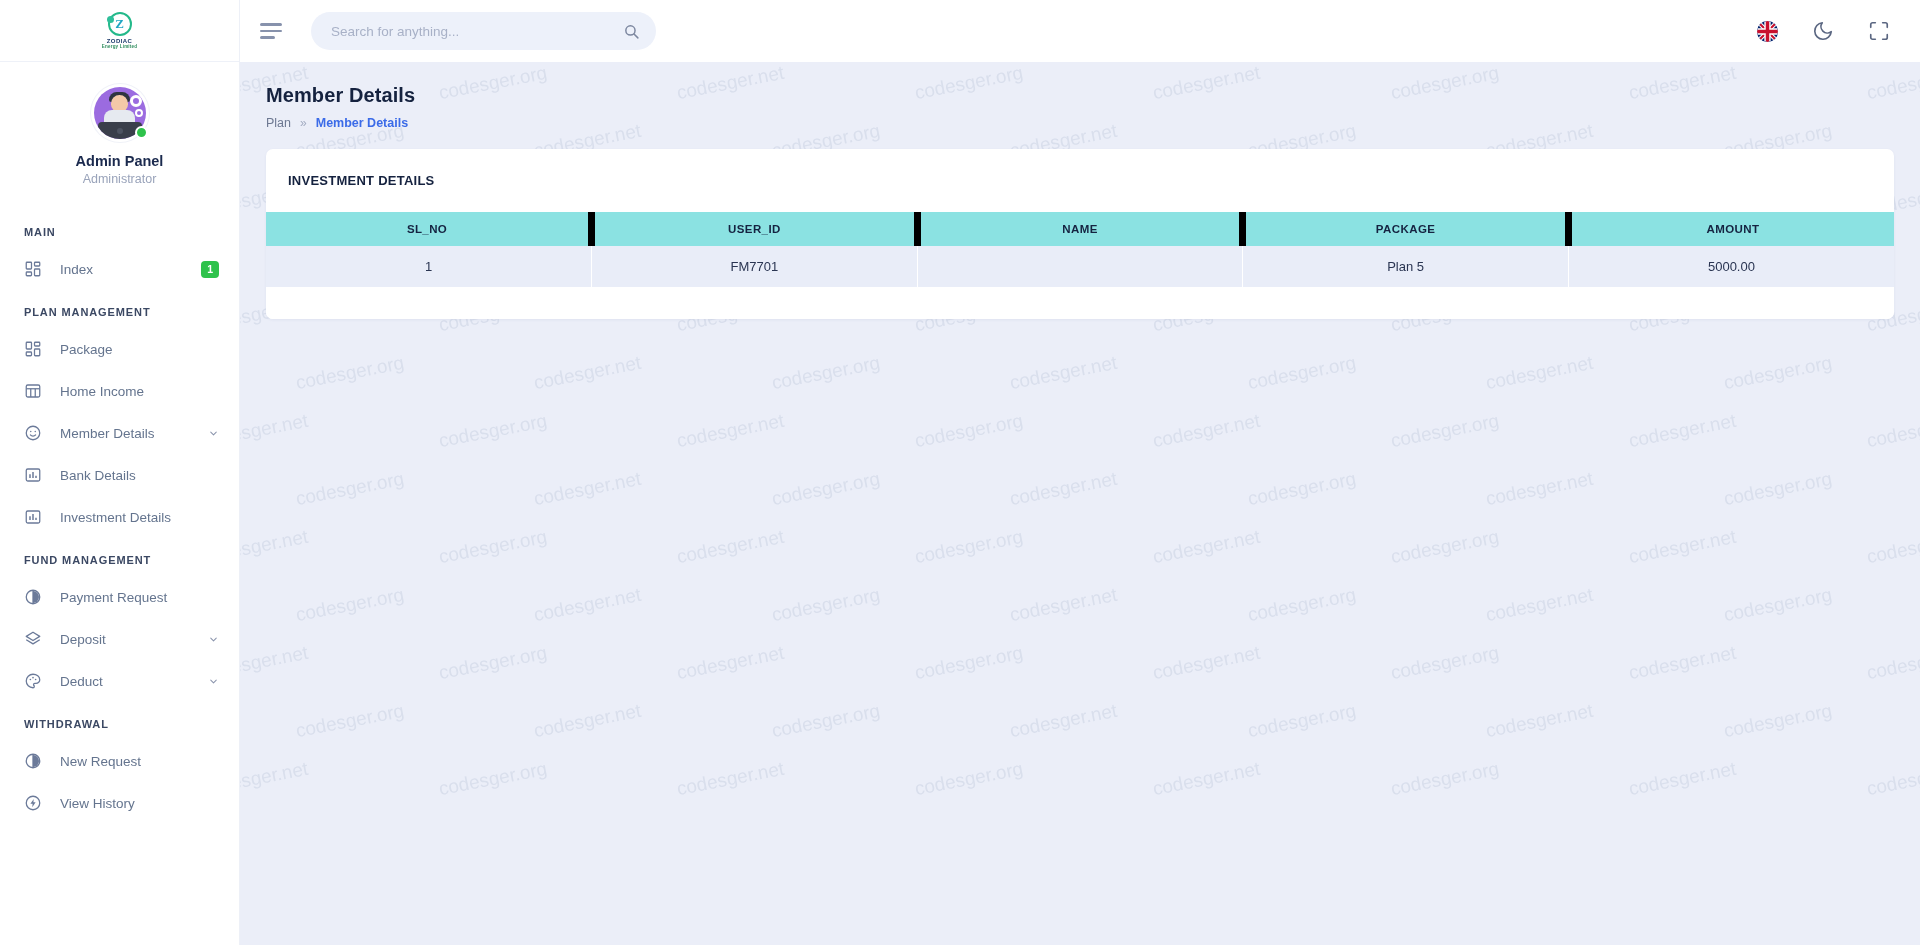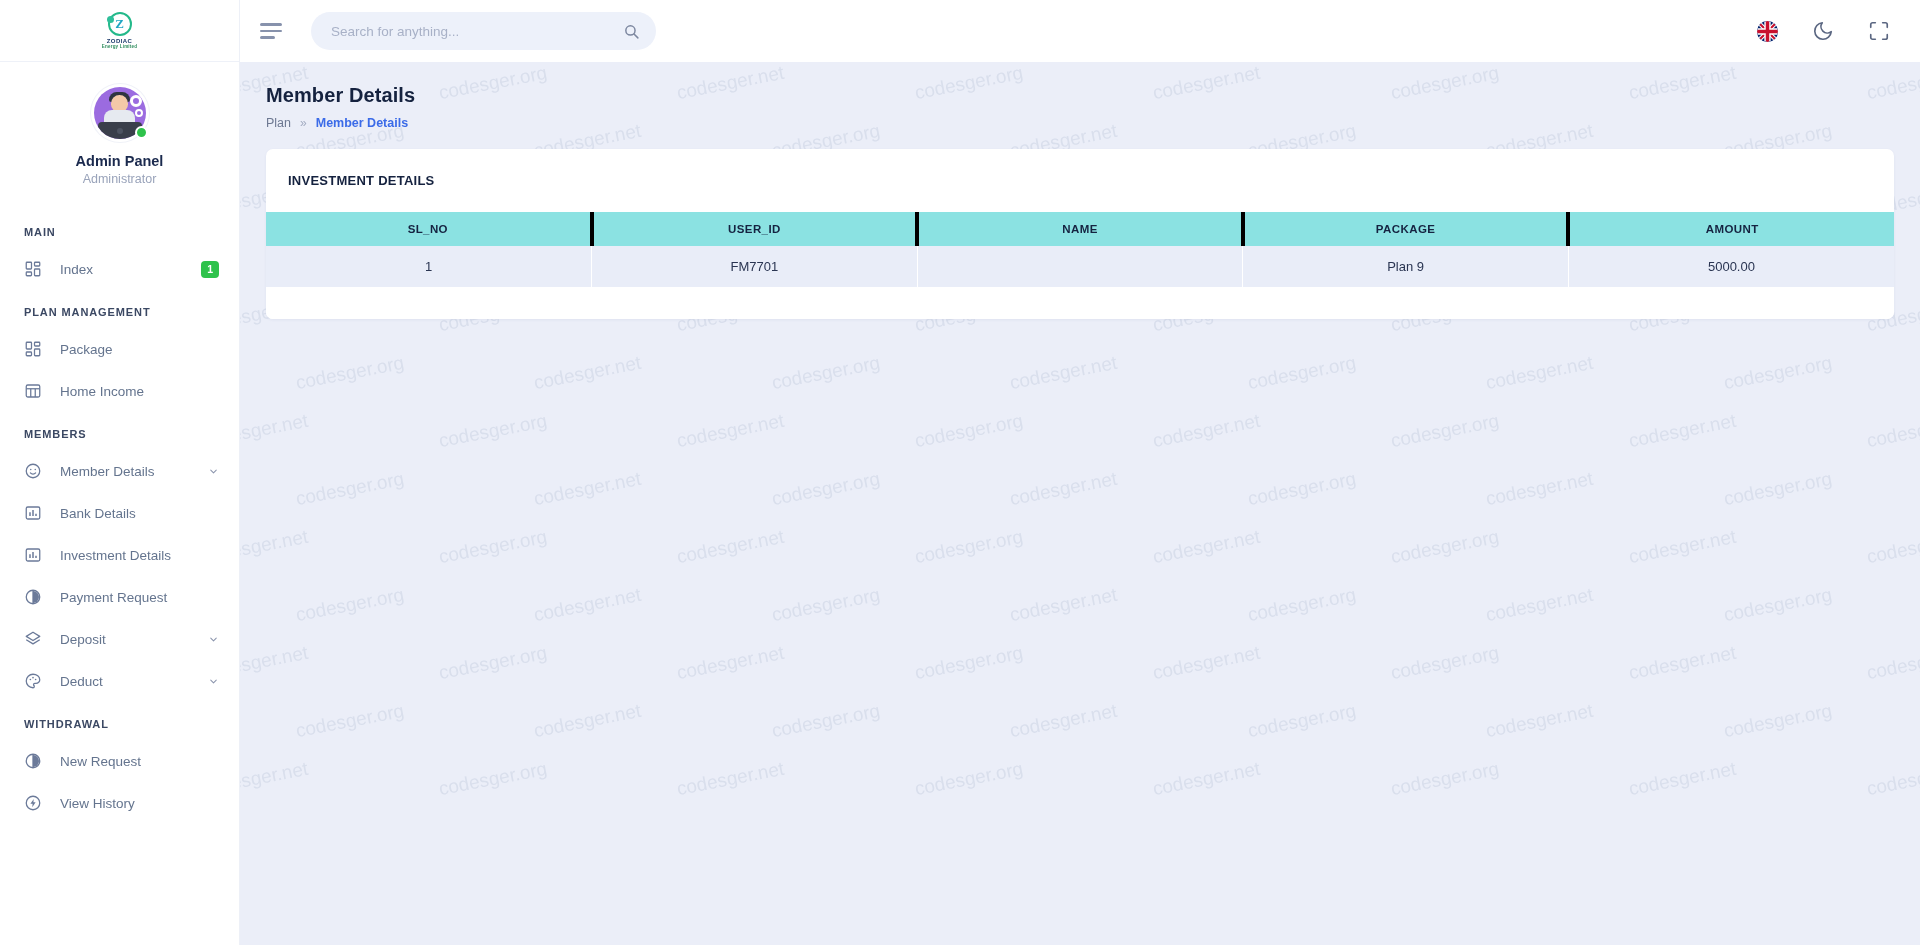--- a/index.html
+++ b/index.html
@@ -165,21 +165,21 @@
   #card-head { padding: 24px 22px 24px 22px; }
   #card-title {
     font-size: 13px; font-weight: bold; color:#15223F; letter-spacing:.25px;
   }
   table { width:100%; border-collapse: collapse; table-layout: fixed; }
   thead th {
     background:#8BE2E2;
     color:#152341;
     font-size: 11.5px; font-weight: bold; letter-spacing:.4px;
     text-align:center; padding: 11px 6px; height: 33px;
-    border-right: 4px solid #000000;
+    border-right: 7px solid #000000;
   }
   thead th:last-child { border-right: none; }
   tbody td {
     background:#E9EDF8;
     color:#2A3552; font-size: 13px; text-align:center;
     padding: 13px 6px; height: 40px;
     border-right: 1px solid #FFFFFF;
   }
   tbody td:last-child { border-right:none; }
   #card-foot { height: 32px; background:#FFFFFF; }
@@ -245,21 +245,20 @@
         <span class="nav-icon">
           <svg viewBox="0 0 24 24" fill="none" stroke="currentColor" stroke-width="1.7">
             <rect x="3" y="4" width="18" height="16" rx="2"></rect>
             <line x1="3" y1="9" x2="21" y2="9"></line>
             <line x1="9" y1="9" x2="9" y2="20"></line>
             <line x1="15" y1="9" x2="15" y2="20"></line>
           </svg>
         </span>
         <span class="nav-label">Home Income</span>
       </div>
-      <div class="nav-section">MEMBERS</div>
       <div class="nav-item">
         <span class="nav-icon">
           <svg viewBox="0 0 24 24" fill="none" stroke="currentColor" stroke-width="1.7">
             <circle cx="12" cy="12" r="9"></circle>
             <circle cx="9" cy="10" r="1" fill="currentColor" stroke="none"></circle>
             <circle cx="15" cy="10" r="1" fill="currentColor" stroke="none"></circle>
             <path d="M8.5 14.5a4.5 4.5 0 0 0 7 0" stroke-linecap="round"></path>
           </svg>
         </span>
         <span class="nav-label">Member Details</span>
@@ -284,20 +283,21 @@
         <span class="nav-icon">
           <svg viewBox="0 0 24 24" fill="none" stroke="currentColor" stroke-width="1.7">
             <rect x="3" y="4" width="18" height="16" rx="2"></rect>
             <line x1="8" y1="16" x2="8" y2="11" stroke-width="2"></line>
             <line x1="12" y1="16" x2="12" y2="8" stroke-width="2"></line>
             <line x1="16" y1="16" x2="16" y2="13" stroke-width="2"></line>
           </svg>
         </span>
         <span class="nav-label">Investment Details</span>
       </div>
+      <div class="nav-section">FUND MANAGEMENT</div>
       <div class="nav-item">
         <span class="nav-icon">
           <svg viewBox="0 0 24 24" fill="none" stroke="currentColor" stroke-width="1.7">
             <circle cx="12" cy="12" r="9"></circle>
             <path d="M12 4a8 8 0 0 1 0 16z" fill="currentColor" stroke="none"></path>
             <line x1="12" y1="3" x2="12" y2="21"></line>
           </svg>
         </span>
         <span class="nav-label">Payment Request</span>
       </div>
@@ -525,20 +525,20 @@
             <th>NAME</th>
             <th>PACKAGE</th>
             <th>AMOUNT</th>
           </tr>
       </thead>
       <tbody>
           <tr>
             <td>1</td>
             <td>FM7701</td>
             <td></td>
-            <td>Plan 9</td>
+            <td>Plan 5</td>
             <td>5000.00</td>
           </tr>
         </tbody>
     </table>
     <div id="card-foot"></div>
   </div>
 </div>
 
 </body></html>

